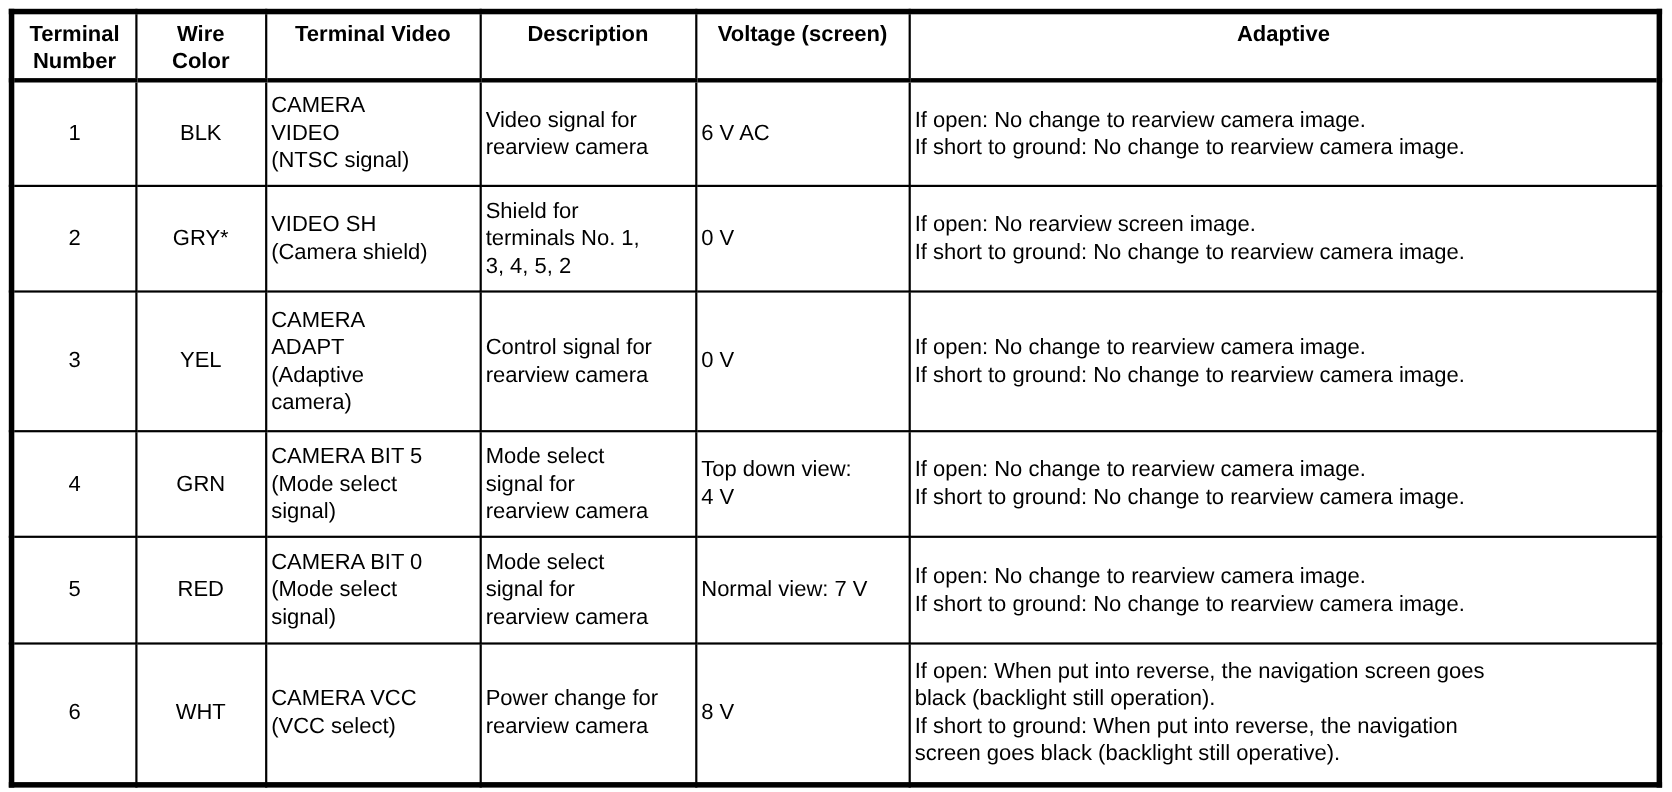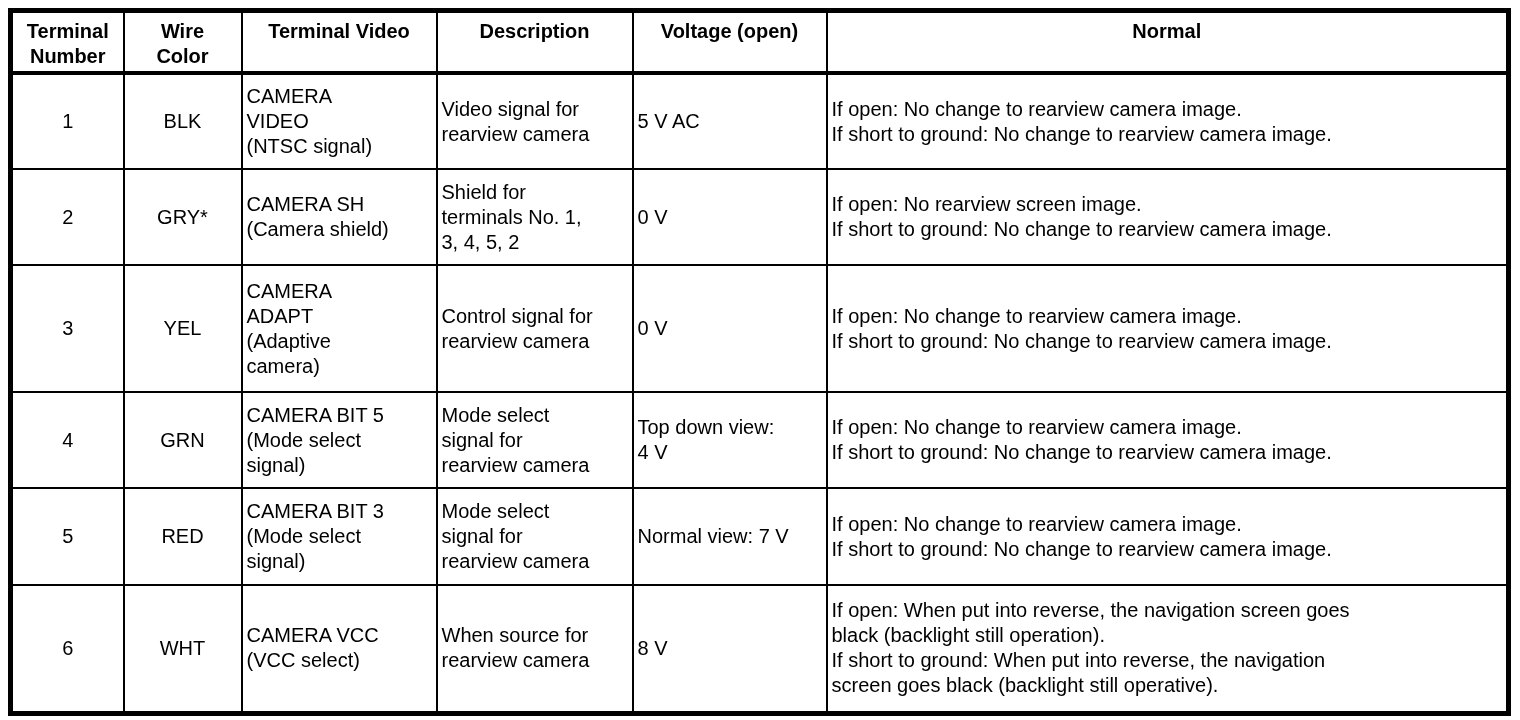--- a/index.html
+++ b/index.html
@@ -83,41 +83,41 @@
         <col class="w-symp">
     </colgroup>
     <thead>
       <tr>
         <th>Terminal
 Number</th>
         <th>Wire
 Color</th>
         <th>Terminal Video</th>
         <th>Description</th>
-        <th>Voltage (open)</th>
-        <th>Normal</th>
+        <th>Voltage (screen)</th>
+        <th>Adaptive</th>
       </tr>
     </thead>
     <tbody>
       <tr class="h-r1">
         <td class="c-num">1</td>
         <td class="c-color">BLK</td>
         <td>CAMERA
 VIDEO
 (NTSC signal)</td>
         <td>Video signal for
 rearview camera</td>
-        <td>5 V AC</td>
+        <td>6 V AC</td>
         <td>If open: No change to rearview camera image.
 If short to ground: No change to rearview camera image.</td>
       </tr>
       <tr class="h-r2">
         <td class="c-num">2</td>
         <td class="c-color">GRY*</td>
-        <td>CAMERA SH
+        <td>VIDEO SH
 (Camera shield)</td>
         <td>Shield for
 terminals No. 1,
 3, 4, 5, 2</td>
         <td>0 V</td>
         <td>If open: No rearview screen image.
 If short to ground: No change to rearview camera image.</td>
       </tr>
       <tr class="h-r3">
         <td class="c-num">3</td>
@@ -142,36 +142,36 @@
 signal for
 rearview camera</td>
         <td>Top down view:
 4 V</td>
         <td>If open: No change to rearview camera image.
 If short to ground: No change to rearview camera image.</td>
       </tr>
       <tr class="h-r5">
         <td class="c-num">5</td>
         <td class="c-color">RED</td>
-        <td>CAMERA BIT 3
+        <td>CAMERA BIT 0
 (Mode select
 signal)</td>
         <td>Mode select
 signal for
 rearview camera</td>
         <td>Normal view: 7 V</td>
         <td>If open: No change to rearview camera image.
 If short to ground: No change to rearview camera image.</td>
       </tr>
       <tr class="h-r6">
         <td class="c-num">6</td>
         <td class="c-color">WHT</td>
         <td>CAMERA VCC
 (VCC select)</td>
-        <td>When source for
+        <td>Power change for
 rearview camera</td>
         <td>8 V</td>
         <td>If open: When put into reverse, the navigation screen goes
 black (backlight still operation).
 If short to ground: When put into reverse, the navigation
 screen goes black (backlight still operative).</td>
       </tr>
     </tbody>
   </table>
 </div>

